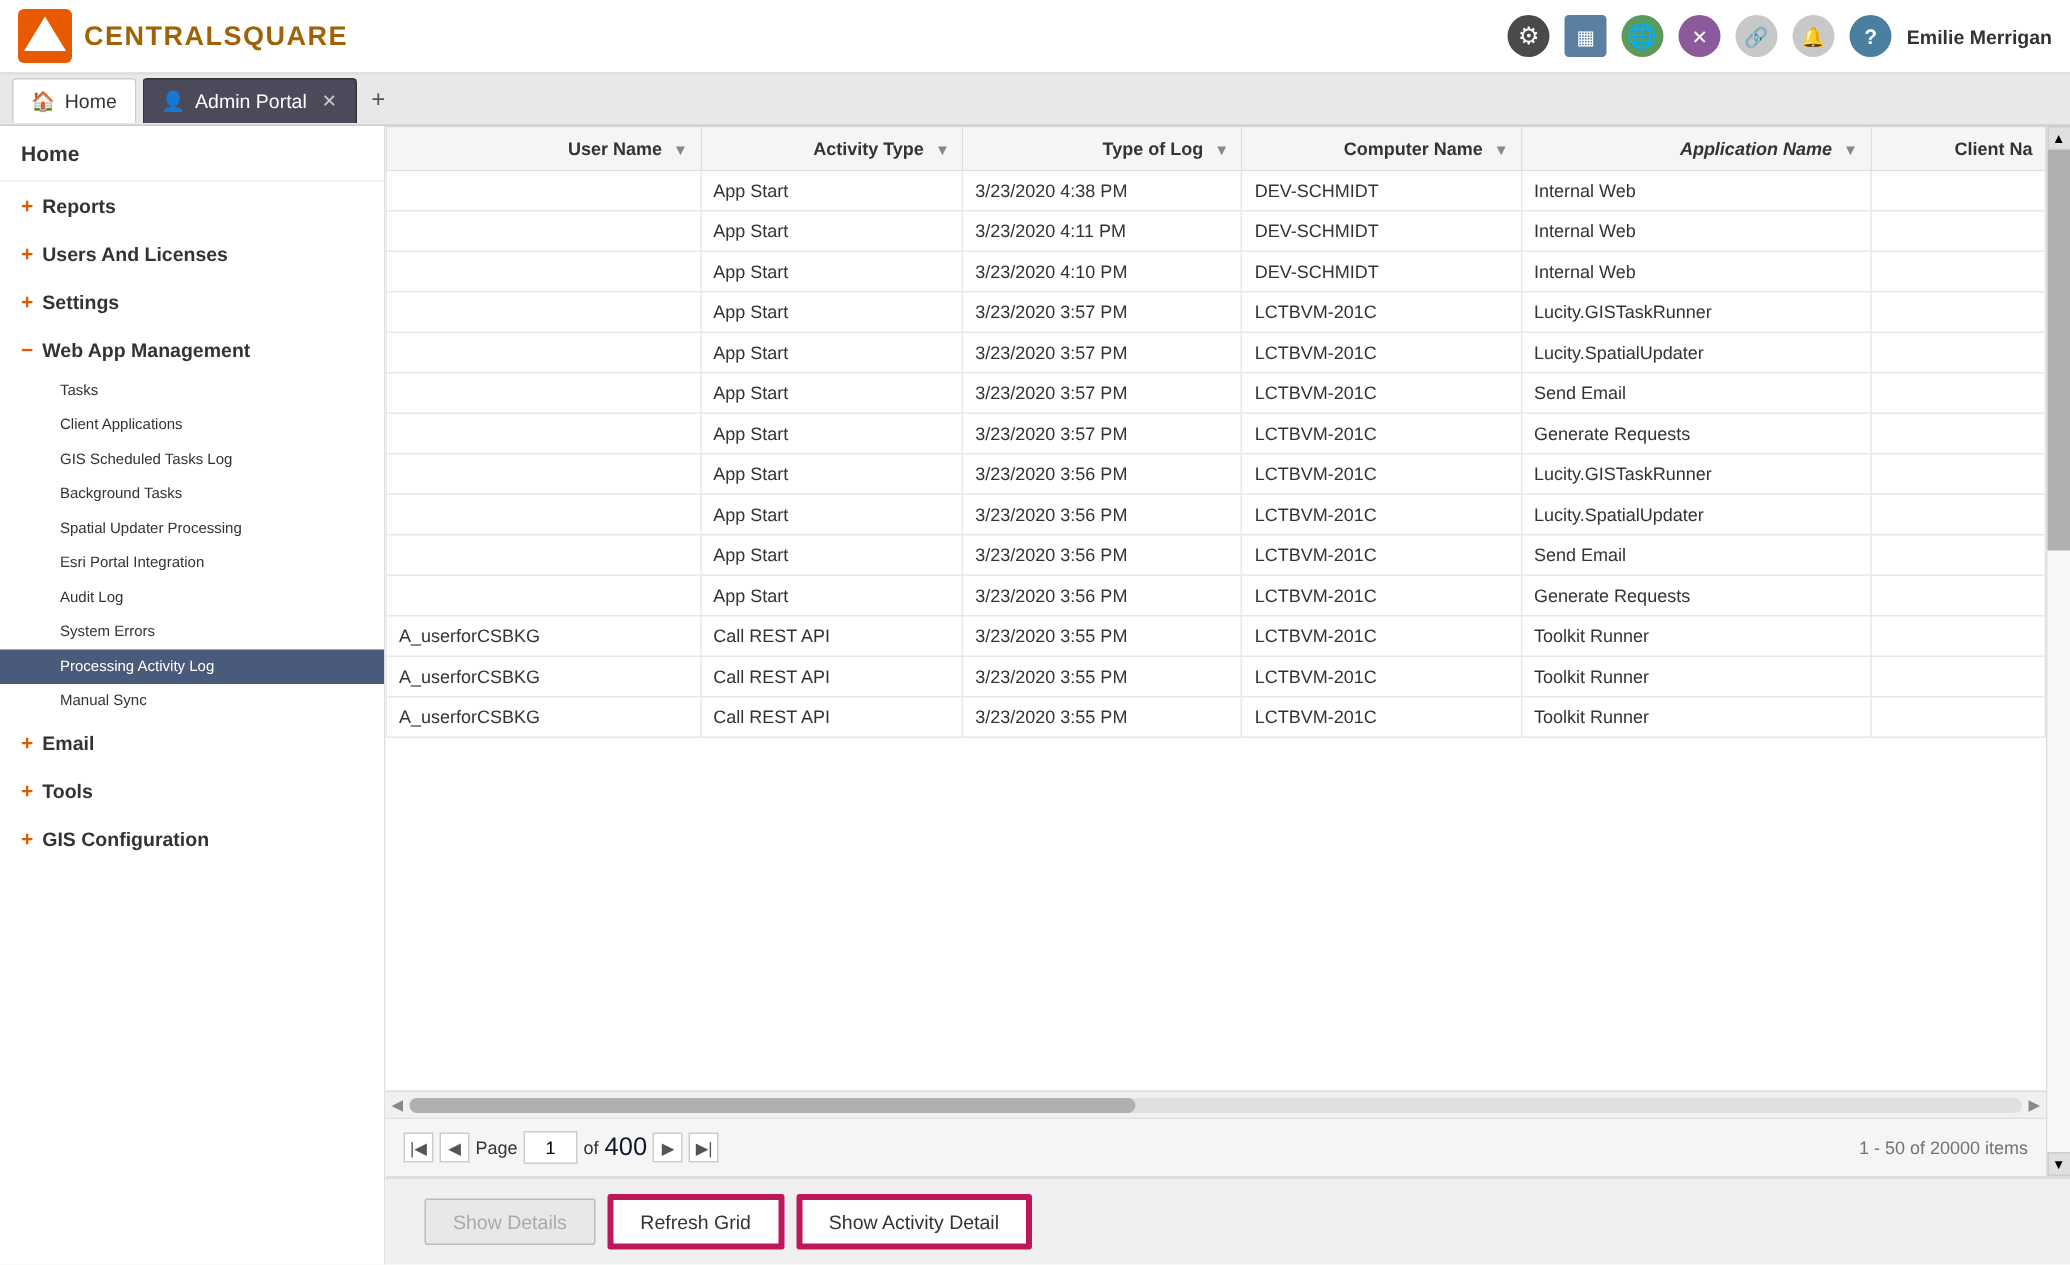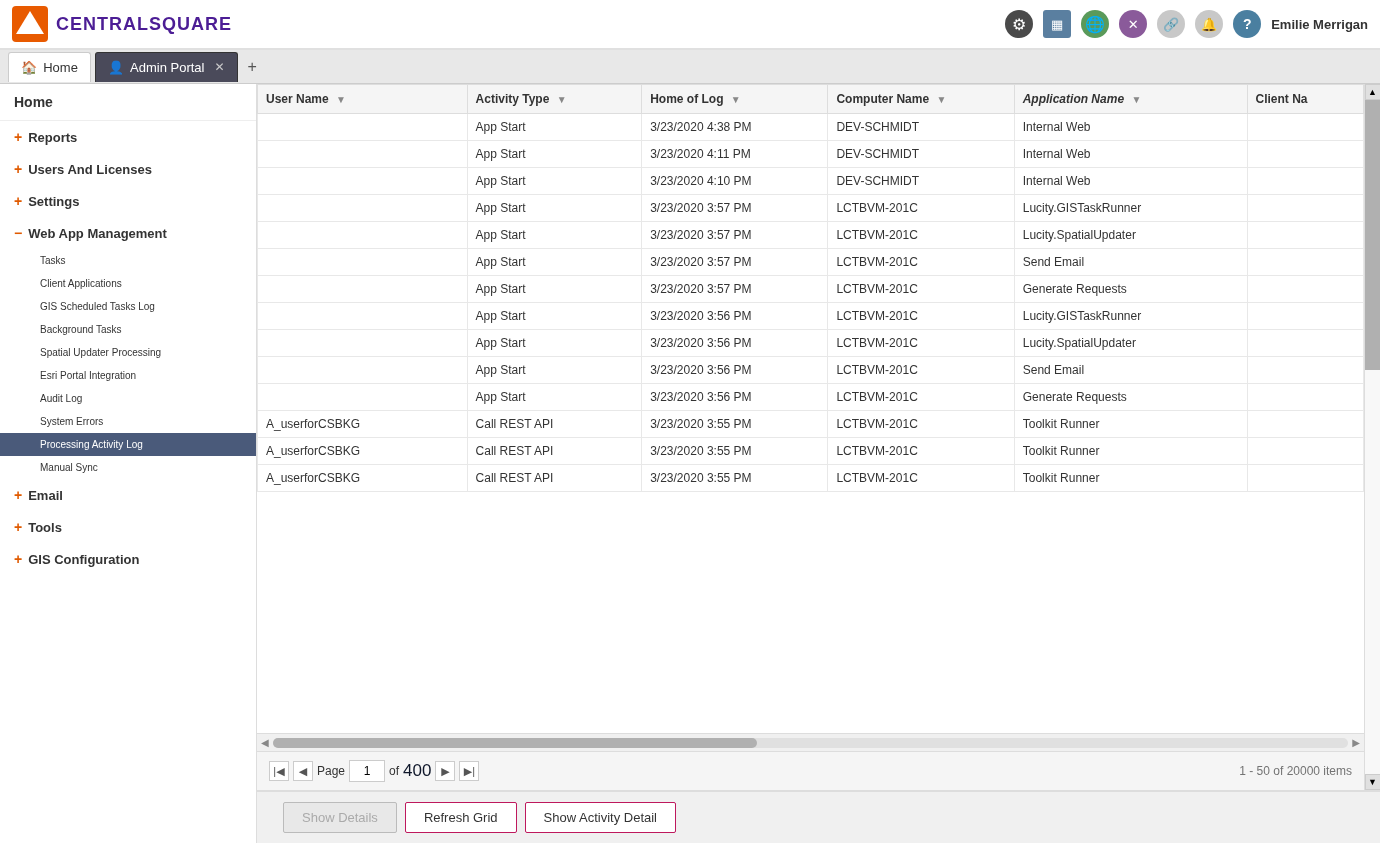--- a/index.html
+++ b/index.html
@@ -10,21 +10,21 @@
       background: #fff;
       border-bottom: 2px solid #e0e0e0;
       display: flex;
       align-items: center;
       padding: 0 12px;
       height: 50px;
       justify-content: space-between;
     }
     .logo-area { display: flex; align-items: center; gap: 8px; }
     .logo-icon { width: 36px; height: 36px; }
-    .logo-text { font-size: 18px; font-weight: bold; color: #4c1d95; letter-spacing: 1px; }
+    .logo-text { font-size: 18px; font-weight: bold; color: #a16207; letter-spacing: 1px; }
     .header-right { display: flex; align-items: center; gap: 10px; }
     .header-icon { width: 28px; height: 28px; border-radius: 50%; display: flex; align-items: center; justify-content: center; font-size: 16px; cursor: pointer; }
     .icon-gear { background: #4a4a4a; color: #fff; }
     .icon-grid { background: #5a7fa0; color: #fff; border-radius: 3px; }
     .icon-globe { background: #5a9a5a; color: #fff; }
     .user-name { font-weight: bold; color: #333; font-size: 13px; }
 
     
     .tabs-bar {
       background: #e8e8e8;
@@ -115,21 +115,21 @@
     }
     .data-table {
       width: 100%;
       border-collapse: collapse;
       min-width: 800px;
     }
     .data-table thead th {
       background: #f5f5f5;
       border: 1px solid #ddd;
       padding: 7px 8px;
-      text-align: left;
+      text-align: right;
       font-weight: bold;
       font-size: 12px;
       color: #333;
       white-space: nowrap;
       position: sticky;
       top: 0;
       z-index: 2;
     }
     .filter-icon { color: #888; font-size: 10px; margin-left: 4px; cursor: pointer; }
     .data-table tbody td {
@@ -206,21 +206,21 @@
       border: 1px solid #bbb;
       background: #e8e8e8;
       color: #555;
       cursor: pointer;
       font-size: 13px;
       border-radius: 2px;
     }
     .btn-action.disabled { color: #aaa; cursor: default; margin-left: 12px; }
     .btn-primary {
       background: #fff;
-      border: 1px solid #be185d;
+      border: 4px solid #be185d;
       color: #333;
     }
 
     
     .vscroll-bar {
       width: 16px;
       background: #f0f0f0;
       border-left: 1px solid #ddd;
       display: flex;
       flex-direction: column;
@@ -356,21 +356,21 @@
                 <tr>
                   <th style="min-width:180px;">
                     <span>User Name</span>
                     <span class="filter-icon">▼</span>
                   </th>
                   <th style="min-width:150px;">
                     <span>Activity Type</span>
                     <span class="filter-icon">▼</span>
                   </th>
                   <th style="min-width:160px;">
-                    <span>Home of Log</span>
+                    <span>Type of Log</span>
                     <span class="filter-icon">▼</span>
                   </th>
                   <th style="min-width:160px;">
                     <span>Computer Name</span>
                     <span class="filter-icon">▼</span>
                   </th>
                   <th style="min-width:200px;font-style:italic;">
                     <span>Application Name</span>
                     <span class="filter-icon">▼</span>
                   </th>

